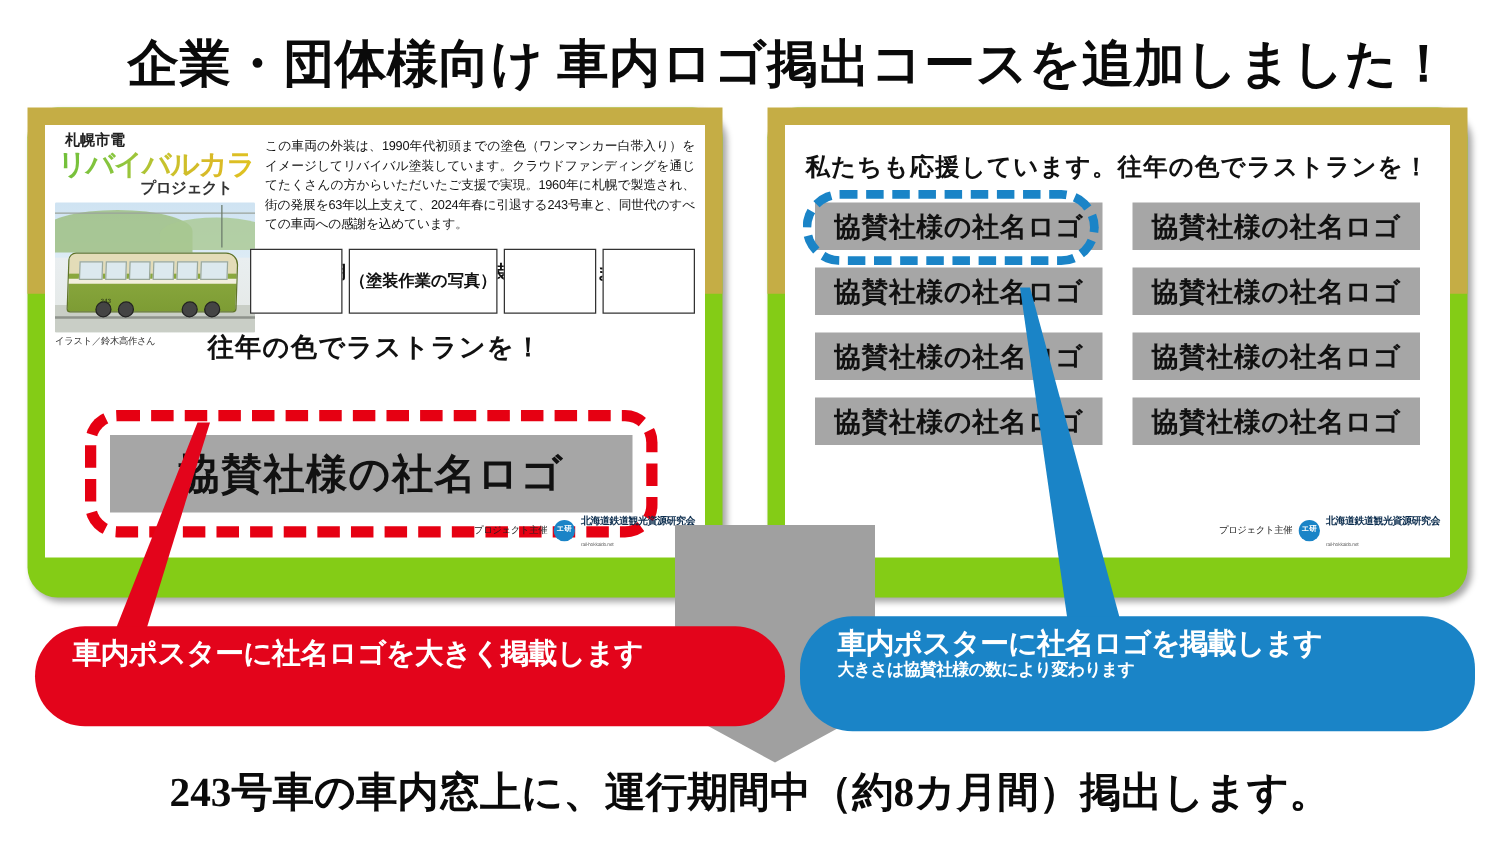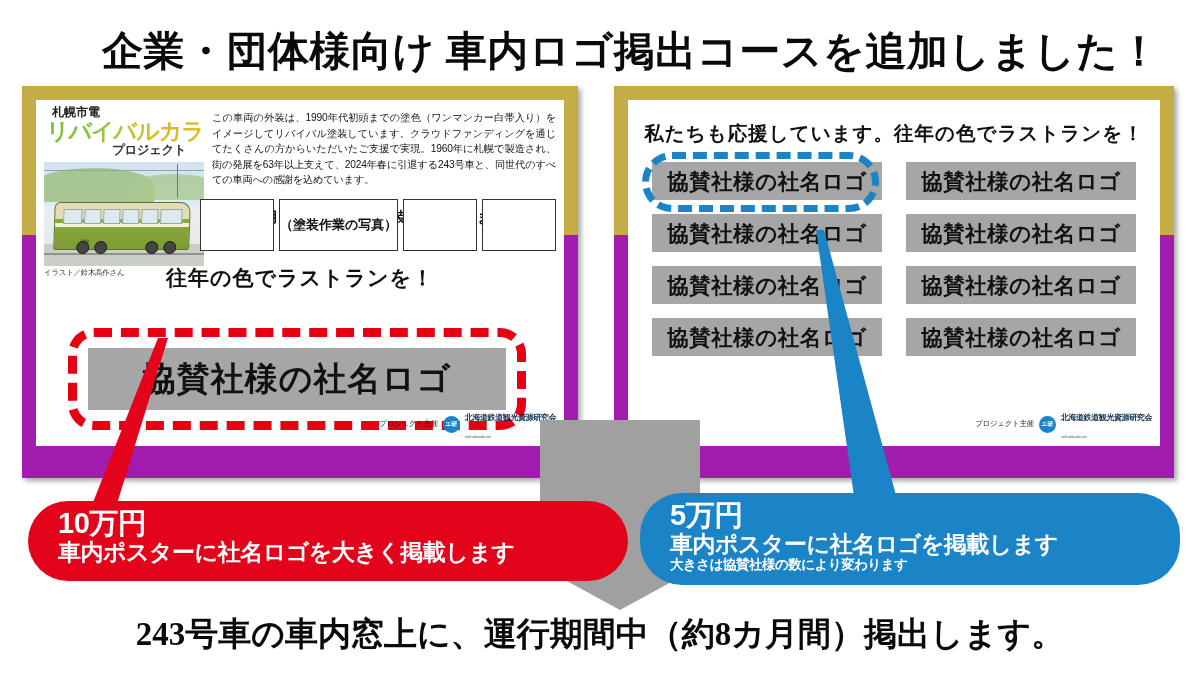--- a/index.html
+++ b/index.html
@@ -21,23 +21,24 @@
     font-size:41px;
     letter-spacing:0.5px;
     color:#0a0a0a;
     white-space:nowrap;
     padding-left:31px;
   }
 
   
   .poster{
     position:absolute;
-    background:#a21caf;            
+    background:#84cc16;            
     box-shadow:3px 3px 5px rgba(0,0,0,.35);
     box-sizing:border-box;
+    border-radius:24px;
   }
   .poster .goldtop{
     position:absolute;left:0;top:0;width:100%;height:38%;
     background:#c5ad45;            
   }
   .poster .inner{
     position:absolute;
     background:#ffffff;
     box-sizing:border-box;
     overflow:hidden;
@@ -321,25 +322,23 @@
         <span>
           <span class="pf-org">北海道鉄道観光資源研究会</span><br>
           <span class="pf-url">rail-hokkaido.net</span>
         </span>
       </div>
 
     </div>
   </div>
 
   <div class="banner" id="bannerRed">
-    <div class="price">10万円</div>
     <div class="desc">車内ポスターに社名ロゴを大きく掲載します</div>
   </div>
 
   <div class="banner" id="bannerBlue">
-    <div class="price">5万円</div>
     <div class="desc">車内ポスターに社名ロゴを掲載します</div>
     <div class="sub">大きさは協賛社様の数により変わります</div>
   </div>
 
   <div class="bottom-caption">243号車の車内窓上に、運行期間中（約8カ月間）掲出します。</div>
 
 </div>
 
 </body></html>

